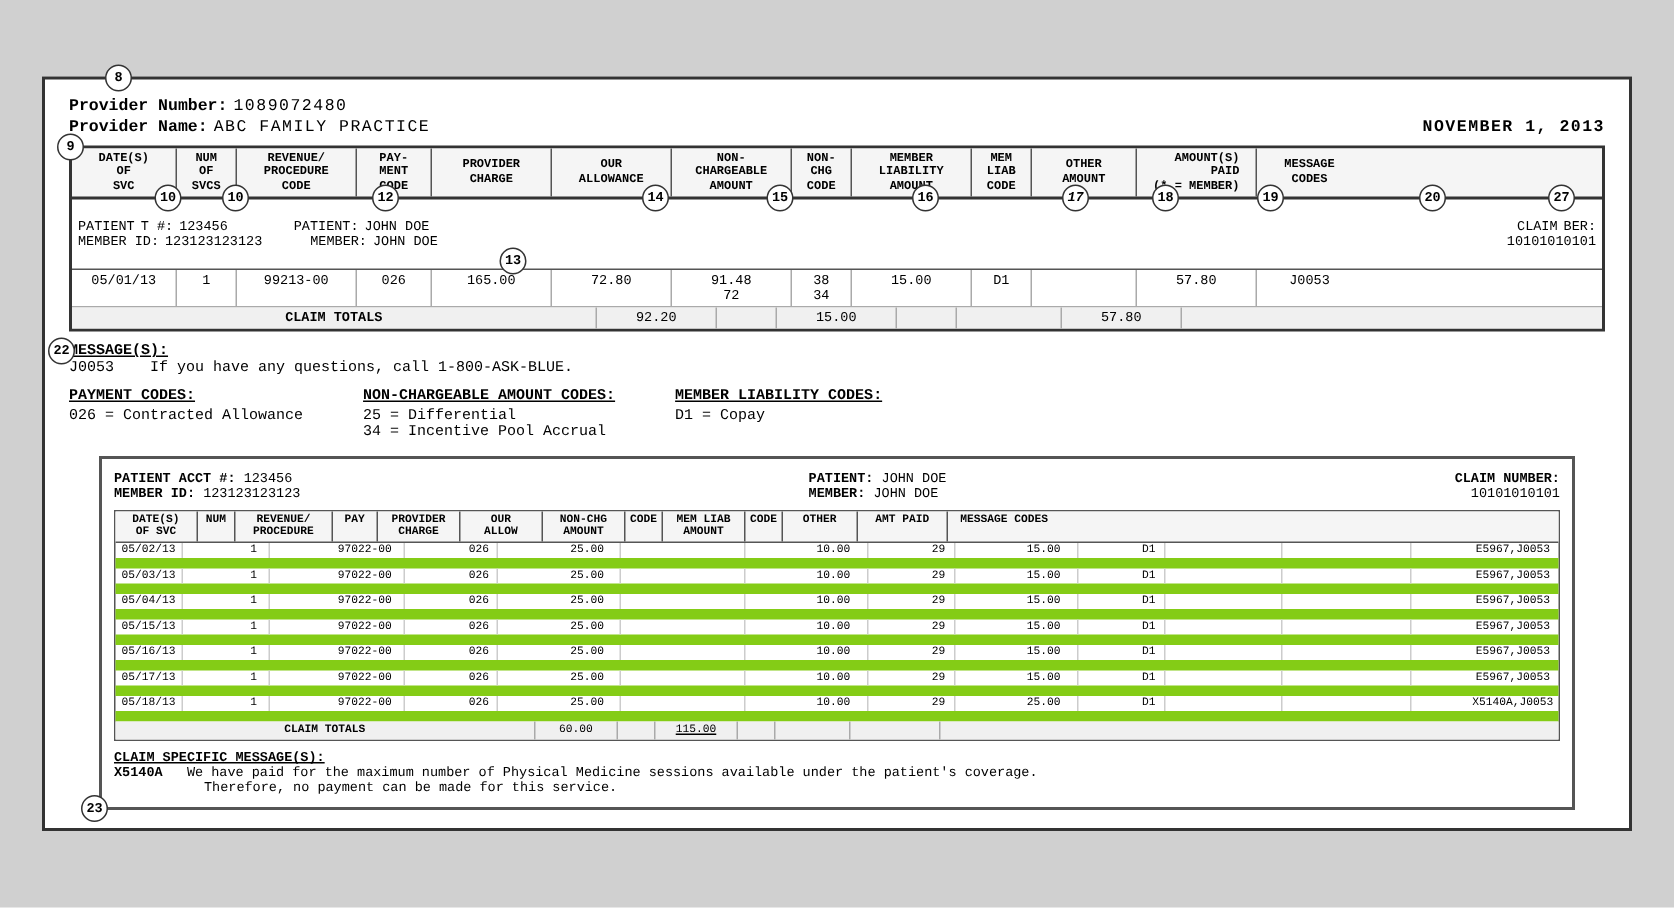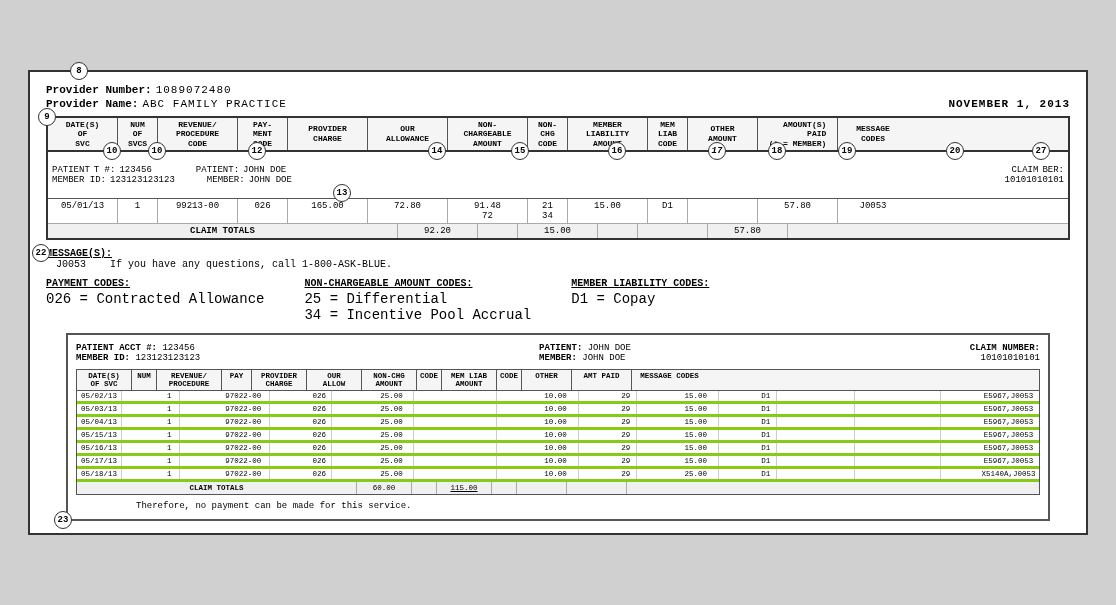--- a/index.html
+++ b/index.html
@@ -136,39 +136,38 @@
     }
     .ct-cell:last-child { border-right: none; }
 
     
     .messages-section {
       margin: 8px 0;
       position: relative;
     }
     .message-line {
       font-size: 10px;
-      margin-left: 10px;
     }
 
     
     .codes-section {
       display: flex;
       gap: 40px;
       margin: 8px 0 10px 0;
       position: relative;
     }
     .code-block { }
     .code-title {
       font-weight: bold;
       font-size: 10px;
       text-decoration: underline;
       margin-bottom: 2px;
     }
     .code-item {
-      font-size: 14px;
+      font-size: 10px;
     }
 
     
     .inner-eob {
       border: 2px solid #555;
       margin: 0 20px;
       padding: 8px;
       background: white;
     }
     .inner-header {
@@ -189,21 +188,21 @@
     .inner-col-header {
       border-right: 1px solid #555;
       padding: 2px 2px;
       text-align: center;
       font-size: 7.5px;
       font-weight: bold;
     }
     .inner-col-header:last-child { border-right: none; }
     .inner-data-row {
       display: flex;
-      border-bottom: 3px solid #84cc16;
+      border-bottom: 7px solid #84cc16;
       gap: 37px;
     }
     .inner-data-cell {
       border-right: 1px solid #ccc;
       padding: 1px 2px;
       font-size: 7.5px;
       text-align: center;
     }
     .inner-data-cell:last-child { border-right: none; }
     .inner-ct-row {
@@ -331,21 +330,21 @@
       <div class="data-cell c-num">1</div>
       <div class="data-cell c-rev">99213-00</div>
       <div class="data-cell c-pay">026</div>
       <div class="data-cell c-prov">165.00</div>
       <div class="data-cell c-our">72.80</div>
       <div class="data-cell c-nonchg" style="display:flex; flex-direction:column; align-items:center;">
         <span>91.48</span>
         <span>72</span>
       </div>
       <div class="data-cell c-nonchgcode" style="display:flex; flex-direction:column; align-items:center;">
-        <span>21</span>
+        <span>38</span>
         <span>34</span>
       </div>
       <div class="data-cell c-memliab">15.00</div>
       <div class="data-cell c-memliabcode">D1</div>
       <div class="data-cell c-other"></div>
       <div class="data-cell c-amt">57.80</div>
       <div class="data-cell c-msg">J0053</div>
     </div>
 
     <div class="claim-totals-row">
@@ -540,20 +539,25 @@
         <div class="inner-ct-cell" style="width:25px;"></div>
         <div class="inner-ct-cell" style="width:55px;text-decoration:underline;">115.00</div>
         <div class="inner-ct-cell" style="width:25px;"></div>
         <div class="inner-ct-cell" style="width:50px;"></div>
         <div class="inner-ct-cell" style="width:60px;"></div>
         <div class="inner-ct-cell" style="width:75px;"></div>
       </div>
     </div>
 
     <div class="inner-claim-msg">
+      <div class="inner-claim-msg-title">CLAIM SPECIFIC MESSAGE(S):</div>
+      <div>
+        <span class="bold">X5140A</span>&nbsp;&nbsp;
+        <span>We have paid for the maximum number of Physical Medicine sessions available under the patient's coverage.</span>
+      </div>
       <div style="margin-left: 60px;">
         <span>Therefore, no payment can be made for this service.</span>
       </div>
     </div>
 
   </div>
 
 </div>
 
 </body></html>

